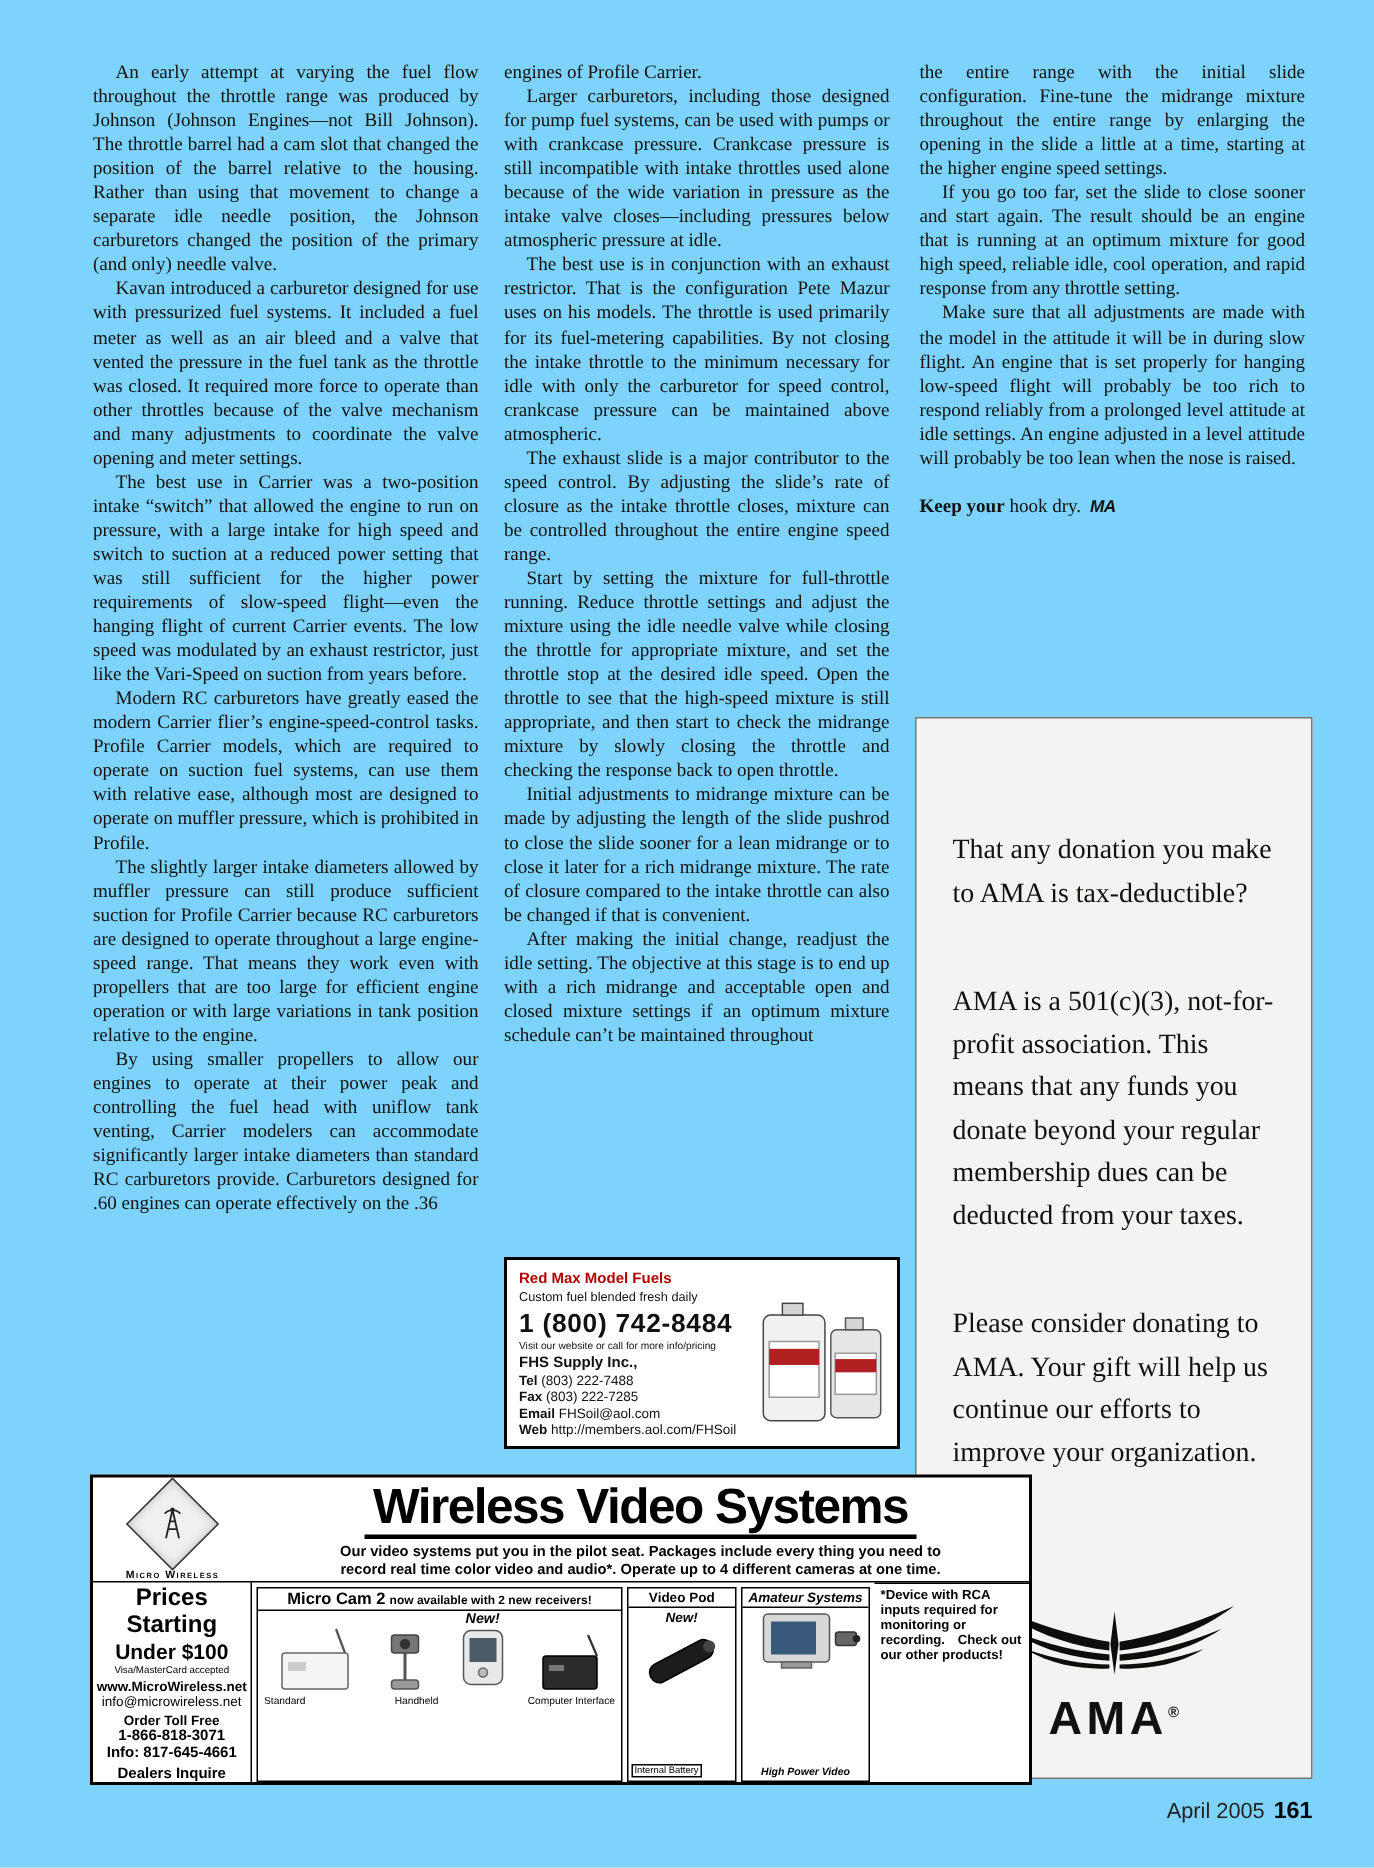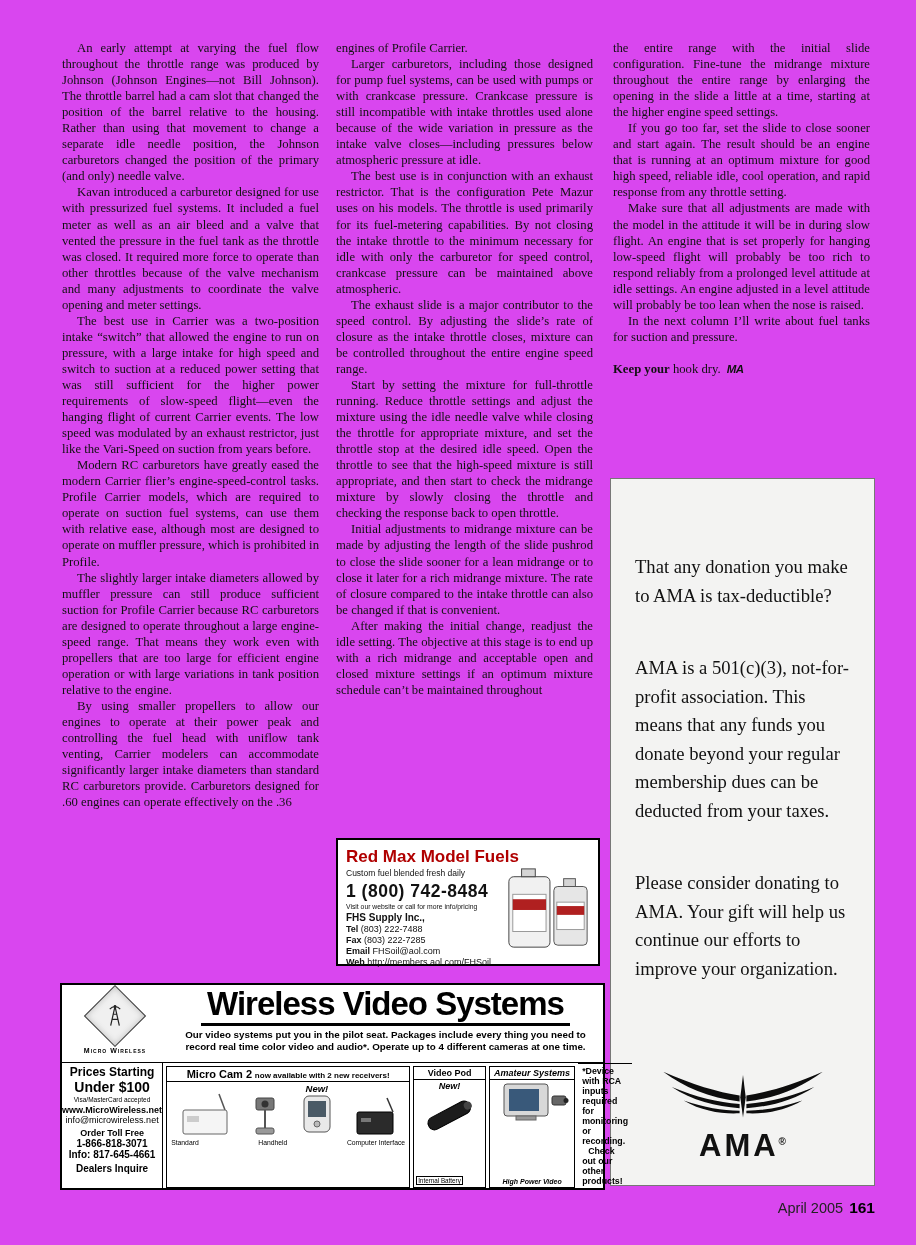--- a/index.html
+++ b/index.html
@@ -1,18 +1,18 @@
 <!DOCTYPE html>
 <html><head>
 <meta charset="utf-8">
 <style>
   * { box-sizing: border-box; }
   html,body { margin:0; padding:0; background:#e9e9e9; }
   .page {
-    position:relative; width:916px; height:1245px; background:#d946ef;
+    position:relative; width:916px; height:1245px; background:#7dd3fc;
     font-family:"Liberation Serif", serif; color:#111; margin:0 auto; overflow:hidden;
   }
   
   .textcol { position:absolute; top:40px; width:257px; font-size:12.7px; line-height:16.05px; text-align:justify; }
   .textcol p { margin:0; text-indent:15px; }
   .textcol p.noindent { text-indent:0; }
   #col1 { left:62px; }
   #col2 { left:336px; }
   #col3 { left:613px; }
   .signoff { margin-top:16px; font-size:12.7px; }
@@ -26,46 +26,46 @@
   .dyk-title { font-size:28px; font-weight:bold; margin:0 0 6px 0; }
   .dyk-body p { font-size:18.6px; line-height:28.5px; margin:44px 0 0 0; text-indent:0; }
   .dyk-logo { position:absolute; left:0; right:0; bottom:24px; text-align:center; }
   .dyk-logo-text { font-family:"Liberation Sans", sans-serif; font-weight:bold; font-size:31px; letter-spacing:3px; line-height:1; }
   .dyk-logo-text sup { font-size:10px; letter-spacing:0; }
   
   .redmax {
     position:absolute; left:336px; top:838px; width:264px; height:128px;
     border:2px solid #000; background:#fff; padding:7px 8px; font-family:"Liberation Sans", sans-serif;
   }
-  .rm-title { font-weight:bold; font-size:17px; }
+  .rm-title { font-weight:bold; font-size:10px; }
   .rm-tagline { font-size:8.5px; margin-top:1px; }
   .rm-phone { font-weight:bold; font-size:17.5px; margin-top:3px; letter-spacing:0.5px; }
   .rm-note { font-size:6.8px; margin-top:1px; }
   .rm-company { font-weight:bold; font-size:10px; margin-top:2px; }
   .rm-line { font-size:9px; margin-top:1px; }
   .rm-line .lbl { font-weight:bold; }
   .rm-jugs { position:absolute; right:5px; top:26px; }
   
   .wad {
-    position:absolute; left:60px; top:983px; width:545px; height:207px;
+    position:absolute; left:60px; top:983px; width:628px; height:207px;
     border:2px solid #000; background:#fff; font-family:"Liberation Sans", sans-serif; color:#000;
     display:flex; flex-direction:column;
   }
   .wad-top { display:flex; border-bottom:1px solid #000; height:79px; }
   .wad-logo-cell { width:106px; display:flex; flex-direction:column; align-items:center; padding-top:5px; }
   .mw-diamond { width:44px; height:44px; border:1px solid #333; transform:rotate(45deg); margin-top:4px;
     background:#f0f0f0; display:flex; align-items:center; justify-content:center; box-shadow:inset 0 0 6px #bbb; }
   .mw-diamond svg { transform:rotate(-45deg); }
   .mw-name { font-size:7px; letter-spacing:1px; margin-top:9px; font-variant:small-caps; font-weight:bold; }
   .wad-title-cell { flex:1; text-align:center; padding-top:2px; }
   .wad-title { display:inline-block; font-size:33px; font-weight:bold; letter-spacing:-1px; border-bottom:3px solid #000; padding:0 6px 1px 6px; line-height:1.05; }
   .wad-intro { font-size:9.8px; font-weight:bold; line-height:12px; margin-top:3px; padding:0 10px; }
   .wad-mid { flex:1; display:flex; }
   .wad-left { width:106px; border-right:1px solid #000; text-align:center; padding-top:2px; }
-  .wl-prices1 { font-size:12px; font-weight:bold; }
+  .wl-prices1 { font-size:16px; font-weight:bold; }
   .wl-prices2 { font-size:14px; font-weight:bold; }
   .wl-cards { font-size:6.5px; margin-top:1px; }
   .wl-web { font-size:9px; font-weight:bold; margin-top:2px; }
   .wl-email { font-size:9px; }
   .wl-toll-lbl { font-size:9px; font-weight:bold; margin-top:3px; }
   .wl-toll { font-size:10px; font-weight:bold; }
   .wl-info { font-size:10px; font-weight:bold; }
   .wl-dealers { font-size:10px; font-weight:bold; margin-top:3px; }
   .wad-products { flex:1; display:flex; padding:3px 3px 0 3px; gap:3px; }
   .pbox { border:1px solid #000; position:relative; }
@@ -111,21 +111,20 @@
       <p>Start by setting the mixture for full-throttle running. Reduce throttle settings and adjust the mixture using the idle needle valve while closing the throttle for appropriate mixture, and set the throttle stop at the desired idle speed. Open the throttle to see that the high-speed mixture is still appropriate, and then start to check the midrange mixture by slowly closing the throttle and checking the response back to open throttle.</p>
       <p>Initial adjustments to midrange mixture can be made by adjusting the length of the slide pushrod to close the slide sooner for a lean midrange or to close it later for a rich midrange mixture. The rate of closure compared to the intake throttle can also be changed if that is convenient.</p>
       <p>After making the initial change, readjust the idle setting. The objective at this stage is to end up with a rich midrange and acceptable open and closed mixture settings if an optimum mixture schedule can’t be maintained throughout</p>
     </div>
 
   <div class="textcol" id="col3">
     <div>
         <p class="noindent">the entire range with the initial slide configuration. Fine-tune the midrange mixture throughout the entire range by enlarging the opening in the slide a little at a time, starting at the higher engine speed settings.</p>
         <p>If you go too far, set the slide to close sooner and start again. The result should be an engine that is running at an optimum mixture for good high speed, reliable idle, cool operation, and rapid response from any throttle setting.</p>
         <p>Make sure that all adjustments are made with the model in the attitude it will be in during slow flight. An engine that is set properly for hanging low-speed flight will probably be too rich to respond reliably from a prolonged level attitude at idle settings. An engine adjusted in a level attitude will probably be too lean when the nose is raised.</p>
-        <p>In the next column I’ll write about fuel tanks for suction and pressure.</p>
       </div>
     <div class="signoff">
       <span class="b">Keep your</span><span> hook dry.</span><span class="malogo">MA</span>
     </div>
   </div>
 
   <div class="dyk">
     <div class="dyk-body">
         <p>That any donation you make to AMA is tax-deductible?</p>
         <p>AMA is a 501(c)(3), not-for-profit association. This means that any funds you donate beyond your regular membership dues can be deducted from your taxes.</p>

